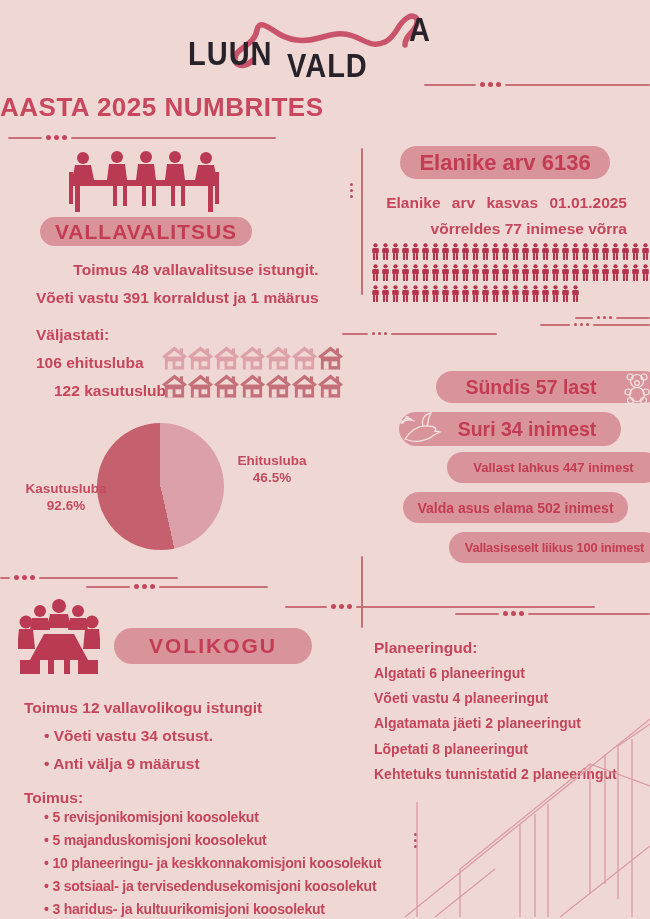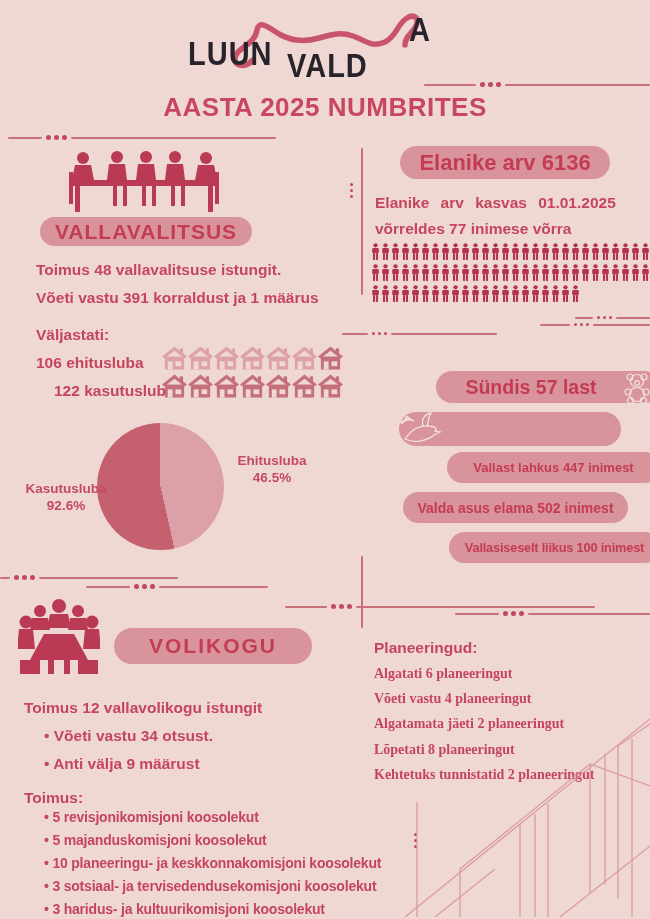--- a/index.html
+++ b/index.html
@@ -7,35 +7,35 @@
     --pie-light:#DCA0A9; --pie-dark:#C5606E; --house-light:#DDA2A7; --house-dark:#C4707A;
     --line:#C96F7A; --building-line:#D8909A; --logo-black:#28222A; --logo-ribbon:#C9536A;
   }
   html,body{margin:0;padding:0;}
   .page{position:relative;width:650px;height:919px;background:var(--background);overflow:hidden;
     font-family:"Liberation Sans","DejaVu Sans",sans-serif;font-weight:bold;color:var(--accent);}
   .abs{position:absolute;}
   
   .logo-black{color:var(--logo-black);font-size:29px;letter-spacing:1px;transform:scaleY(1.12);display:inline-block;}
   
-  .title{left:0;right:0;top:92px;text-align:center;font-size:26px;letter-spacing:.5px;color:#C8475E;}
+  .title{left:0;right:0;top:92px;text-align:left;font-size:26px;letter-spacing:.5px;color:#C8475E;}
   
   .pill{position:absolute;background:var(--pill);border-radius:20px;display:flex;align-items:center;justify-content:center;color:#C33B55;}
   .pill-big{font-size:21px;letter-spacing:1px;}
   
   .divider{position:absolute;display:flex;align-items:center;gap:4px;}
   .divider .seg{height:2px;background:var(--line);border-radius:2px;}
   .divider .grow{flex:1;}
   .dots{display:flex;gap:3px;align-items:center;}
   .dot{width:5px;height:5px;border-radius:50%;background:#C2485C;}
   .dot.sm{width:3px;height:3px;}
   .vline{position:absolute;width:2px;background:var(--line);border-radius:2px;}
   .vdots{position:absolute;display:flex;flex-direction:column;gap:3px;align-items:center;}
   
-  .para{font-size:15.5px;line-height:28px;}
+  .para{font-size:15.5px;line-height:28px;text-align:right;}
   .justify1{word-spacing:7px;}
   
   .prow{height:18px;margin-bottom:3px;white-space:nowrap;}
   .person{width:9px;height:18px;margin-right:1px;color:#B4344E;}
   
   .hrow{height:26px;margin-bottom:2px;white-space:nowrap;}
   .house{width:25px;height:24px;margin-right:1px;}
   .hl{color:var(--house-light);} .hd{color:var(--house-dark);}
   
   .pie{position:absolute;left:97px;top:423px;width:127px;height:127px;border-radius:50%;}
@@ -45,21 +45,21 @@
   .b0{top:371px;left:436px;width:224px;height:32px;font-size:19.5px;padding-right:34px;box-sizing:border-box;}
   .b1{top:412px;left:399px;width:222px;height:34px;font-size:19.5px;padding-left:34px;box-sizing:border-box;}
   .b2{top:452px;left:447px;width:213px;height:31px;font-size:13px;}
   .b3{top:492px;left:403px;width:225px;height:31px;font-size:14px;}
   .b4{top:532px;left:449px;width:211px;height:31px;font-size:12.8px;letter-spacing:-.2px;}
   .badge-icon{position:absolute;}
   
   [data-name="bullet-item"]::before{content:"•  ";color:#C2485C;}
   .vol-bullets{left:44px;top:722px;font-size:15.5px;line-height:28px;}
   .kom-bullets{left:44px;top:806px;font-size:14px;line-height:23px;letter-spacing:-.2px;}
-  .plan-lines{left:374px;top:661px;font-size:14px;line-height:25.2px;font-family:Liberation Serif, serif;}
+  .plan-lines{left:374px;top:661px;font-size:14px;line-height:25.2px;}
   .sec-label{font-size:15.5px;}
   svg{display:inline-block;vertical-align:top;}
 </style>
 </head>
 <body>
 
 <div class="page" data-name="infographic-page">
 
   <svg width="0" height="0" style="position:absolute" aria-hidden="true" data-name="svg-defs">
     <defs>
@@ -410,20 +410,21 @@
         <svg class="badge-icon" style="left:-2px;top:-4px" width="46" height="42" viewBox="0 0 46 42" data-name="dove-icon">
           <g fill="none" stroke="#F2E3DF" stroke-width="1.3" stroke-linecap="round">
             <path d="M8 31 C14 22 22 17 32 18 C38 18 40 21 38 23 L43 24 L37 27 C30 33 18 35 11 32 Z"></path>
             <path d="M26 18 C24 11 28 6 34 5 C30 11 32 15 30 18"></path>
             <path d="M5 15 C9 11 13 11 17 13"></path>
             <path d="M7 12 C9 10 12 10 14 11"></path>
             <circle cx="5" cy="14" r="1.2"></circle>
             <circle cx="10" cy="9.5" r="1.2"></circle>
           </g>
         </svg>
+        <span data-name="badge-label">Suri 34 inimest</span>
       </div>
       <div class="pill badge b2" data-name="population-badge">
         <span data-name="badge-label">Vallast lahkus 447 inimest</span>
       </div>
       <div class="pill badge b3" data-name="population-badge">
         <span data-name="badge-label">Valda asus elama 502 inimest</span>
       </div>
       <div class="pill badge b4" data-name="population-badge">
         <span data-name="badge-label">Vallasiseselt liikus 100 inimest</span>
       </div>

